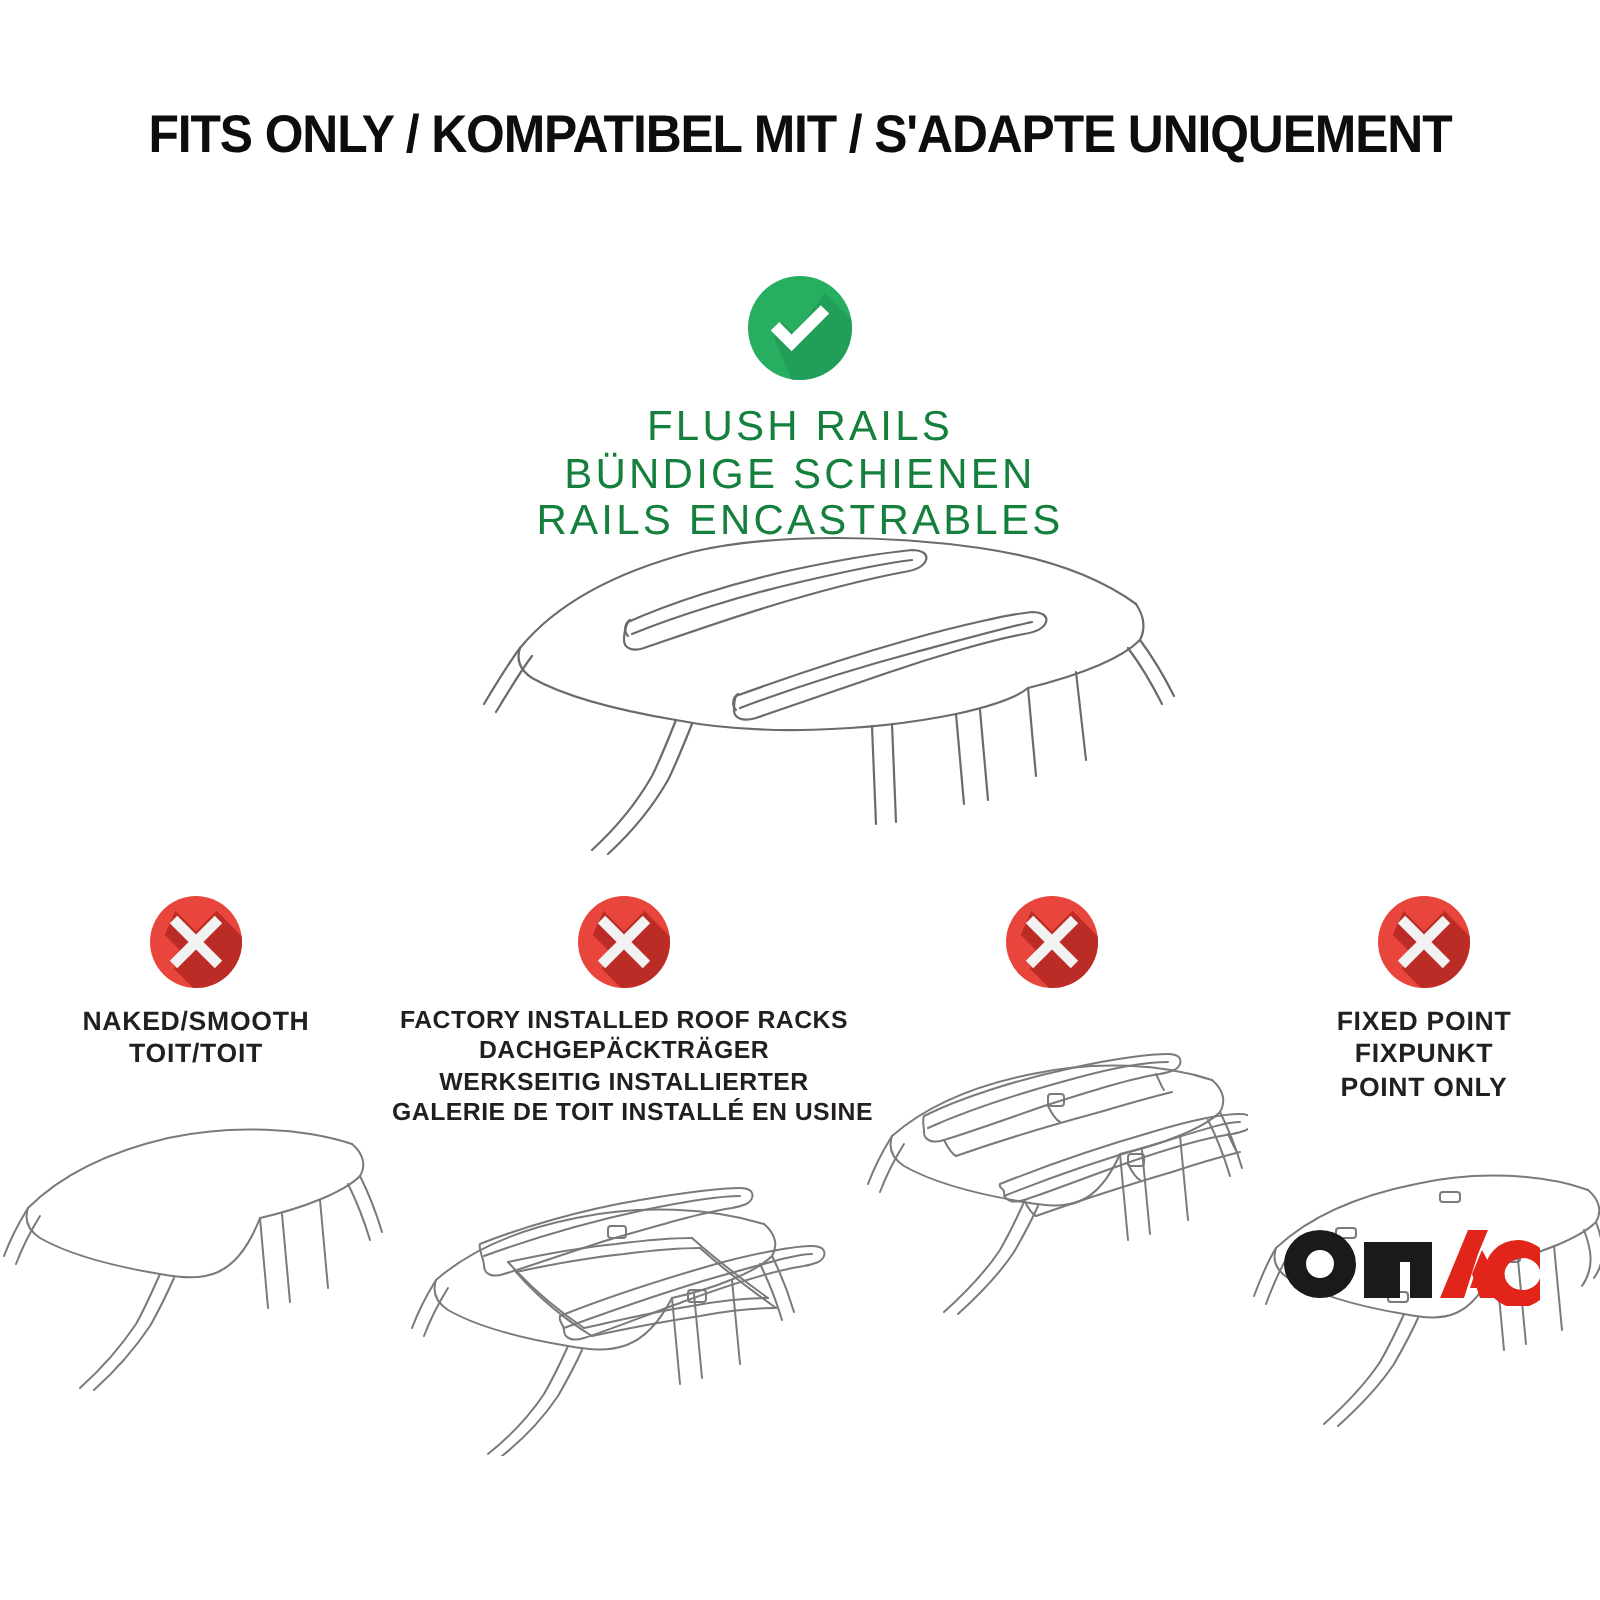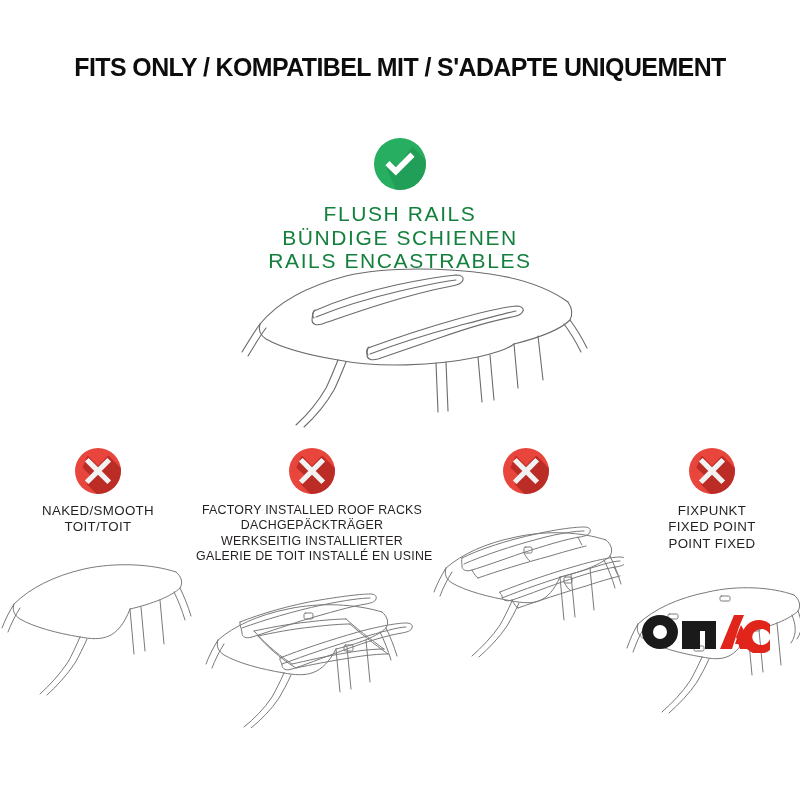--- a/index.html
+++ b/index.html
@@ -83,21 +83,21 @@
     margin:0 auto;
     display:block;
   }
   .badge-sm svg{display:block;width:100%;height:100%;}
 
   .col-labels{
     margin-top:9px;
     font-size:13.3px;
     line-height:1.23;
     letter-spacing:0.35px;
-    font-weight:400;
+    font-weight:700;
     color:#231f20;
   }
   .col-2 .col-labels{font-size:12.4px;letter-spacing:0.25px;}
   .col-labels div{white-space:nowrap;}
 
   .col-art{
     margin-top:14px;
     height:150px;
   }
   .col-art svg{display:block;width:100%;height:100%;}
@@ -304,23 +304,23 @@
 
     <div class="col col-4">
       <span class="badge-sm">
         <svg viewBox="0 0 52 52" xmlns="http://www.w3.org/2000/svg">
           <circle cx="26" cy="26" r="26" fill="#e8453c"></circle>
           <path d="M26 52a26 26 0 0 0 26-26 26 26 0 0 0-.2-3.3L37.6 8.4 26 20 14.4 8.4 8.4 22l12 12-7 7 11 11z" fill="#a51f1a" opacity=".65"></path>
           <path d="M36.6 11.2 26 21.8 15.4 11.2l-4.2 4.2L21.8 26 11.2 36.6l4.2 4.2L26 30.2l10.6 10.6 4.2-4.2L30.2 26l10.6-10.6z" fill="#f2f2f2"></path>
         </svg>
       </span>
       <div class="col-labels">
+        <div>FIXED POINT</div>
         <div>FIXPUNKT</div>
-        <div>FIXED POINT</div>
-        <div>POINT FIXED</div>
+        <div>POINT ONLY</div>
       </div>
       <div class="col-art">
         <svg viewBox="0 0 176 150" xmlns="http://www.w3.org/2000/svg" fill="none" stroke="#7a7a7a" stroke-width="1" stroke-linecap="round" stroke-linejoin="round">
           <path d="M14 58 C30 43 54 32 84 26 C114 19 148 21 170 29"></path>
           <path d="M170 29 C176 34 177 40 174 45 C166 53 146 61 124 66"></path>
           <path d="M14 58 C12 64 14 69 20 73 C34 81 54 87 78 91"></path>
           <path d="M78 91 C98 95 112 94 124 66"></path>
           <path d="M78 91 C74 100 70 108 66 115 C58 127 48 137 38 146"></path>
           <path d="M85 93 C81 102 77 109 73 116 C65 128 55 138 45 147"></path>
           <path d="M14 58 C9 66 6 74 3 82"></path>

